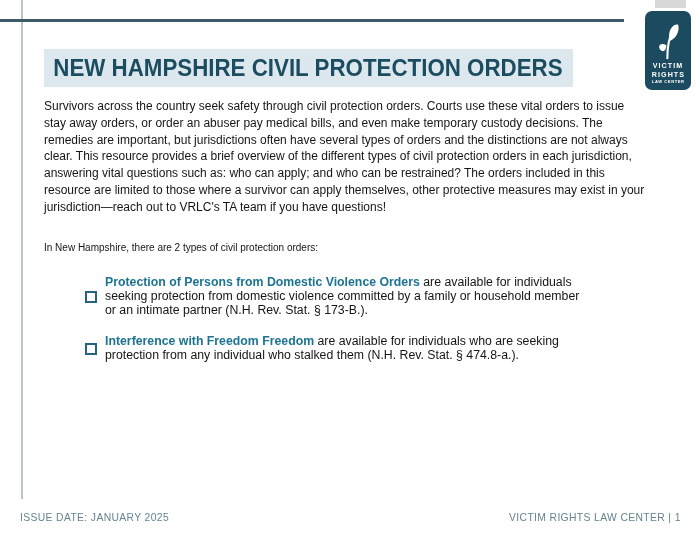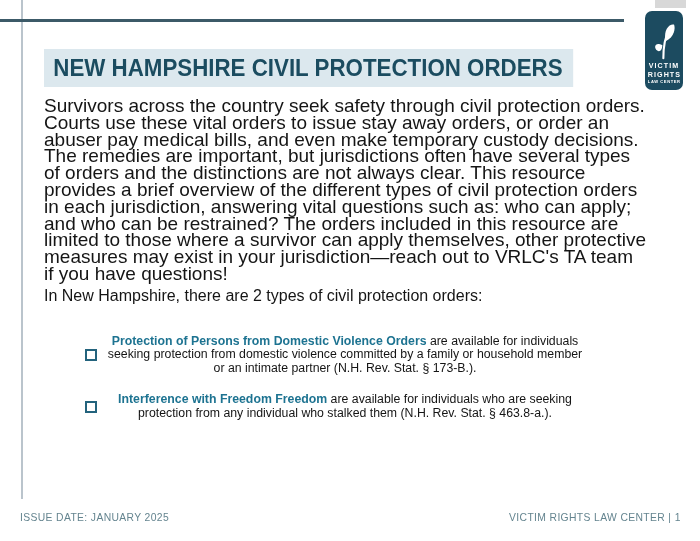--- a/index.html
+++ b/index.html
@@ -21,21 +21,21 @@
     position:absolute; left:0; top:19px; width:624px; height:3px;
     background:#3c5a68;
   }
   .corner-tab {
     position:absolute; left:655px; top:0; width:31px; height:8px;
     background:#d8d8d8;
   }
 
   
   .logo {
-    position:absolute; left:645px; top:11px; width:38px; height:79px;
+    position:absolute; left:645px; top:11px; width:46px; height:79px;
     background:#1c4b60; border-radius:7px;
     display:flex; flex-direction:column; align-items:center; justify-content:flex-end;
     padding-bottom:5px;
   }
   .logo svg { width:24px; height:38px; margin-bottom:2px; }
   .logo-line {
     color:#ffffff; font-weight:bold; font-size:7.5px; line-height:8.5px;
     letter-spacing:1.1px; transform:scaleX(0.95); white-space:nowrap;
   }
   .logo-line.small {
@@ -52,30 +52,30 @@
     color:#1b4c60;
     font-size:24px; font-weight:bold; line-height:25px;
     padding:6px 11px 7px 10px;
     letter-spacing:0px;
     transform:scaleX(0.93); transform-origin:left center;
     white-space:nowrap;
   }
 
   .intro {
     margin-top:11px;
-    font-size:19px; line-height:16.8px; color:#151515;
+    font-size:12px; line-height:16.8px; color:#151515;
     width:603px;
   }
 
   .list-intro {
-    margin-top:5px;
-    font-size:16px; line-height:16.8px; color:#151515;
+    margin-top:24px;
+    font-size:10px; line-height:16.8px; color:#151515;
   }
 
-  .orders { margin-top:30px; margin-left:41px;text-align:center; }
+  .orders { margin-top:20px; margin-left:41px; }
   .order-item {
     display:flex; align-items:center;
     margin-bottom:17px; width:500px;
   }
   .checkbox {
     flex:0 0 auto;
     width:12px; height:12px;
     border:2px solid #23637d;
     background:#ffffff;
     margin-right:8px;
@@ -129,21 +129,21 @@
 
       <div class="order-item">
         <span class="checkbox"></span>
         <p class="order-text"><span class="order-name">Protection of Persons from Domestic Violence Orders</span>
 <span class="order-desc">are available for individuals seeking protection from domestic violence committed by a family or household member or an intimate partner (N.H. Rev. Stat. § 173-B.).</span></p>
       </div>
 
       <div class="order-item">
         <span class="checkbox"></span>
         <p class="order-text"><span class="order-name">Interference with Freedom Freedom</span>
-<span class="order-desc">are available for individuals who are seeking protection from any individual who stalked them (N.H. Rev. Stat. § 463.8-a.).</span></p>
+<span class="order-desc">are available for individuals who are seeking protection from any individual who stalked them (N.H. Rev. Stat. § 474.8-a.).</span></p>
       </div>
 
     </div>
   </div>
 
   <span class="footer-left">ISSUE DATE: JANUARY 2025</span>
   <span class="footer-right">VICTIM RIGHTS LAW CENTER | 1</span>
 
 </div>
 

